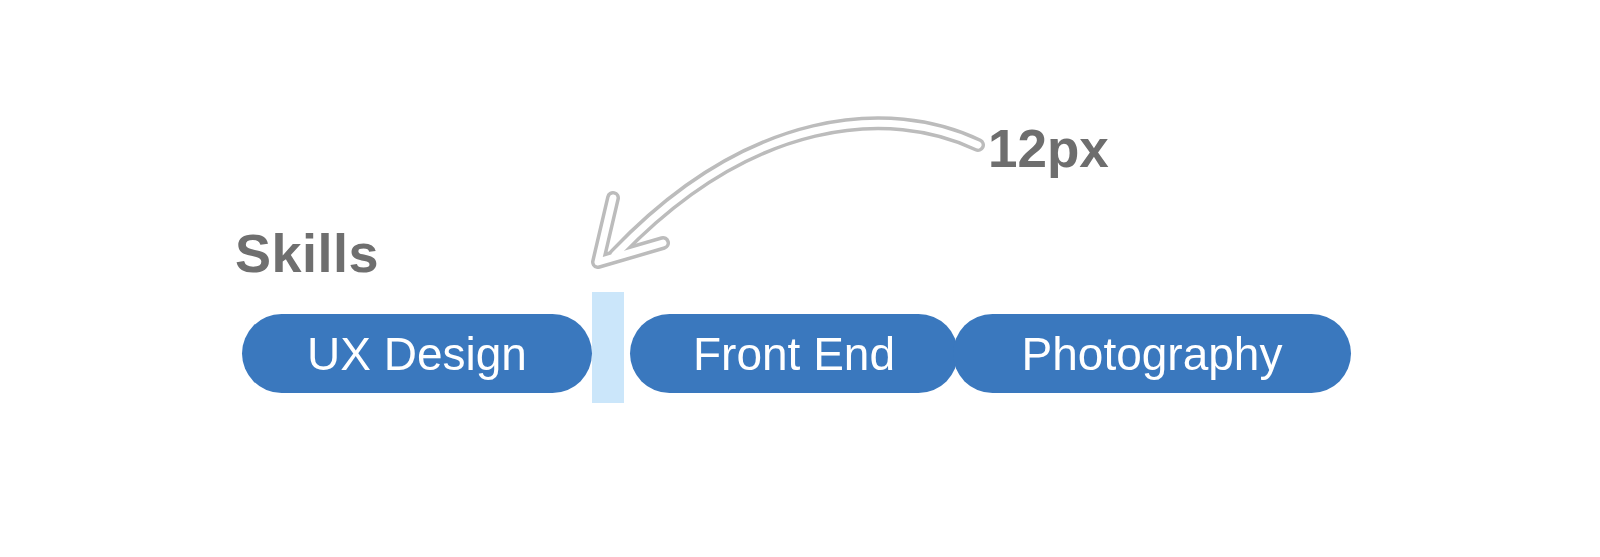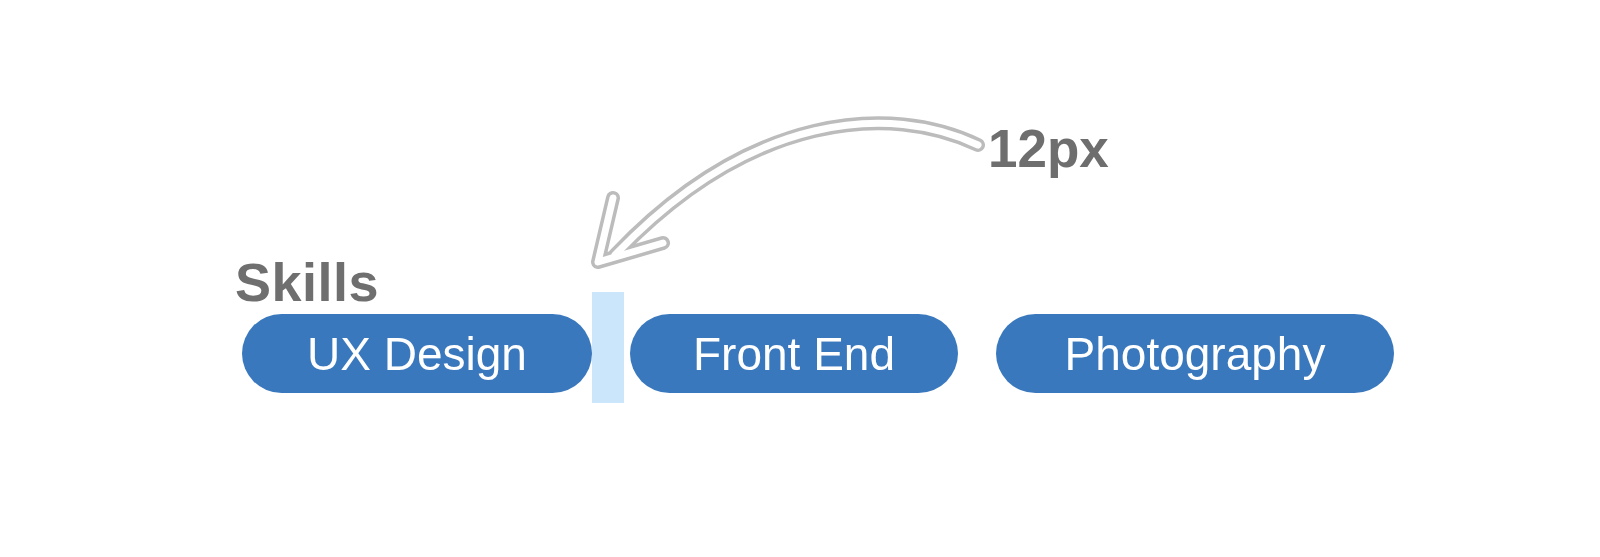--- a/index.html
+++ b/index.html
@@ -25,21 +25,20 @@
 
   .skills-heading {
     position: absolute;
     left: 235px;
     top: 226px;
     font-size: 54px;
     line-height: 54px;
     font-weight: bold;
     color: var(--heading-text);
     letter-spacing: 0.5px;
-    margin-top: 29px;
   }
 
   .gap-highlight {
     position: absolute;
     left: 592px;
     top: 292px;
     width: 32px;
     height: 111px;
     background: var(--highlight);
   }
@@ -56,21 +55,21 @@
     justify-content: center;
     font-size: 46px;
     line-height: 1;
     border: none;
     font-family: "Liberation Sans", sans-serif;
     cursor: pointer;
     padding: 0;
   }
   .chip-ux     { left: 242px;  width: 350px; }
   .chip-fe     { left: 630px;  width: 328px; }
-  .chip-photo  { left: 996px;  width: 398px; }
+  .chip-photo  { left: 953px;  width: 398px; }
 
   .annotation-arrow {
     position: absolute;
     left: 560px;
     top: 95px;
     width: 460px;
     height: 190px;
   }
   .arrow-outer {
     fill: none;

